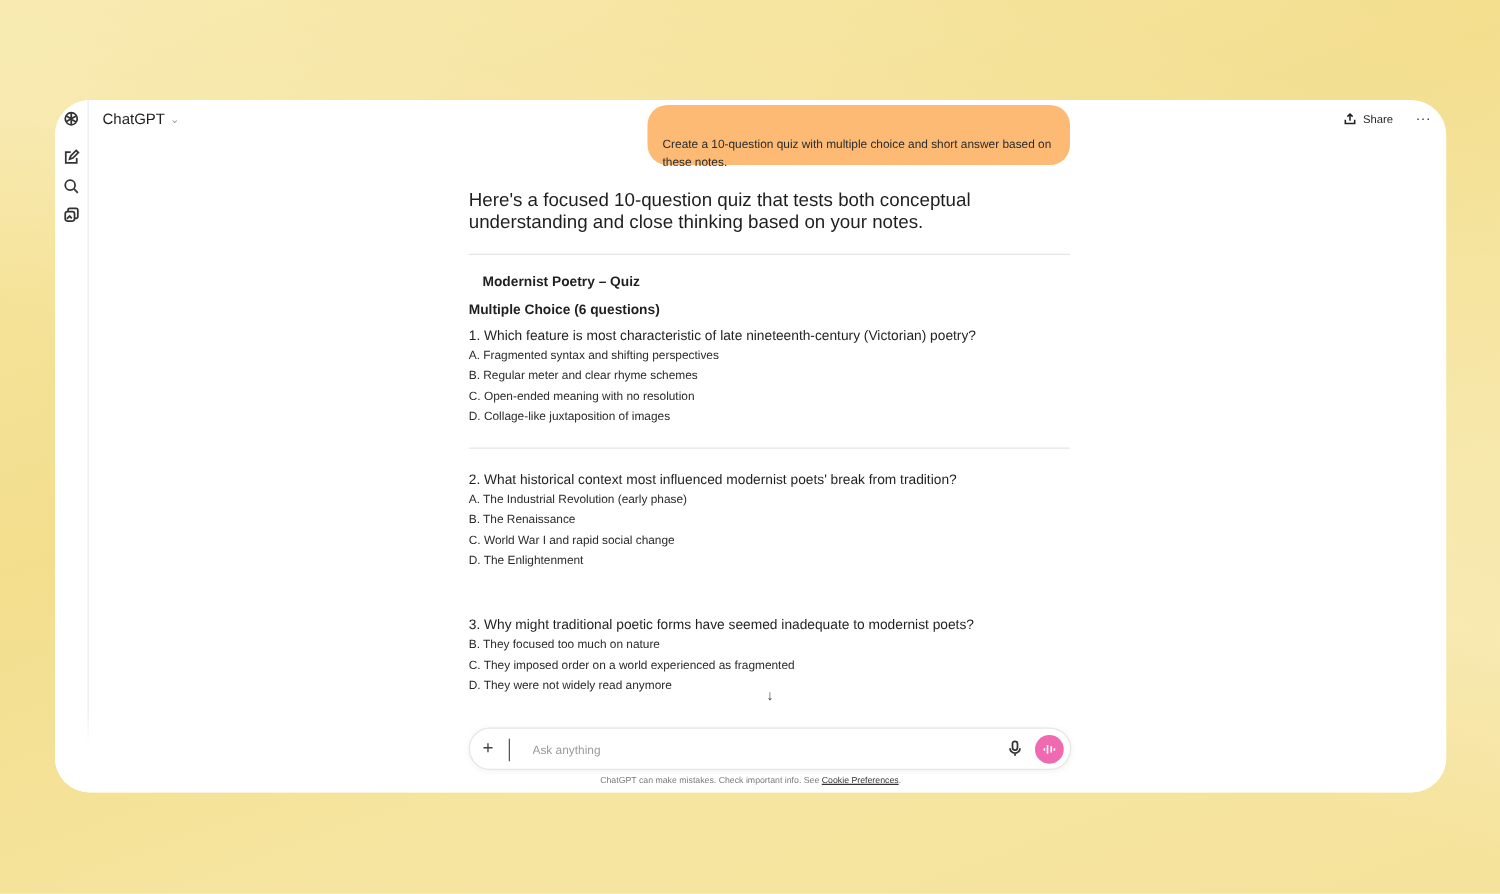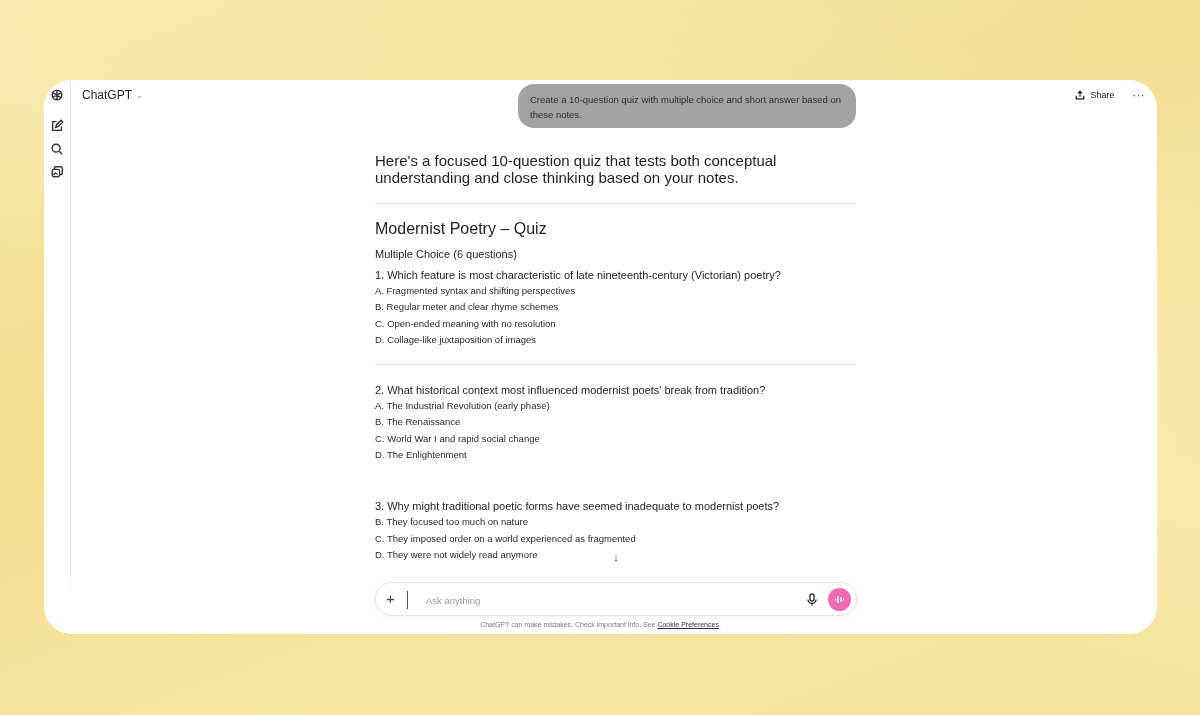--- a/index.html
+++ b/index.html
@@ -36,28 +36,28 @@
   }
   .model-name { font-size: 12px; color: #1f1f1f; font-weight: 500; }
   .chev { font-size: 9px; color: #999; }
   .topright { position: absolute; right: 12px; top: 9px; display: flex; align-items: center; gap: 18px; }
   .share-btn { display: flex; align-items: center; gap: 5px; font-size: 9px; color: #222; cursor: pointer; }
   .share-btn svg { width: 10px; height: 10px; stroke: #222; fill: none; stroke-width: 1.5; }
   .more-btn { font-size: 11px; color: #333; letter-spacing: 0.5px; cursor: pointer; }
 
   .user-bubble {
     position: absolute; left: 474px; top: 4px; width: 338px; height: 44px;
-    background: #a3a3a3; border-radius: 16px; padding: 8px 12px;
+    background: #fdba74; border-radius: 16px; padding: 24px 12px;
     font-size: 9.5px; line-height: 15px; color: #2b2b2b;
   }
   .content { position: absolute; left: 331px; top: 72px; width: 481px; color: #1f1f1f; }
   .intro { font-size: 15px; line-height: 17px; }
   .divider { height: 1px; background: #e5e5e5; margin: 17px 0 16px 0; }
-  .quiz-title { font-size: 16px; font-weight: 400; margin-bottom: 10px; }
-  .section-title { font-size: 11px; font-weight: 400; margin-bottom: 7px; }
+  .quiz-title { font-size: 11px; font-weight: 700; margin-bottom: 10px; margin-left: 11px; }
+  .section-title { font-size: 11px; font-weight: 700; margin-bottom: 7px; }
   .question { font-size: 11px; font-weight: 400; line-height: 16px; }
   .option { font-size: 9.5px; line-height: 16.3px; color: #2a2a2a; }
   .q-gap { height: 16px; }
 
   .fade {
     position: absolute; left: 0; right: 0; top: 490px; height: 64px;
     background: linear-gradient(to bottom, rgba(255,255,255,0) 0%, rgba(255,255,255,0.9) 35%, #fff 55%);
   }
   .composer {
     position: absolute; left: 331px; top: 502px; width: 482px; height: 34px;

